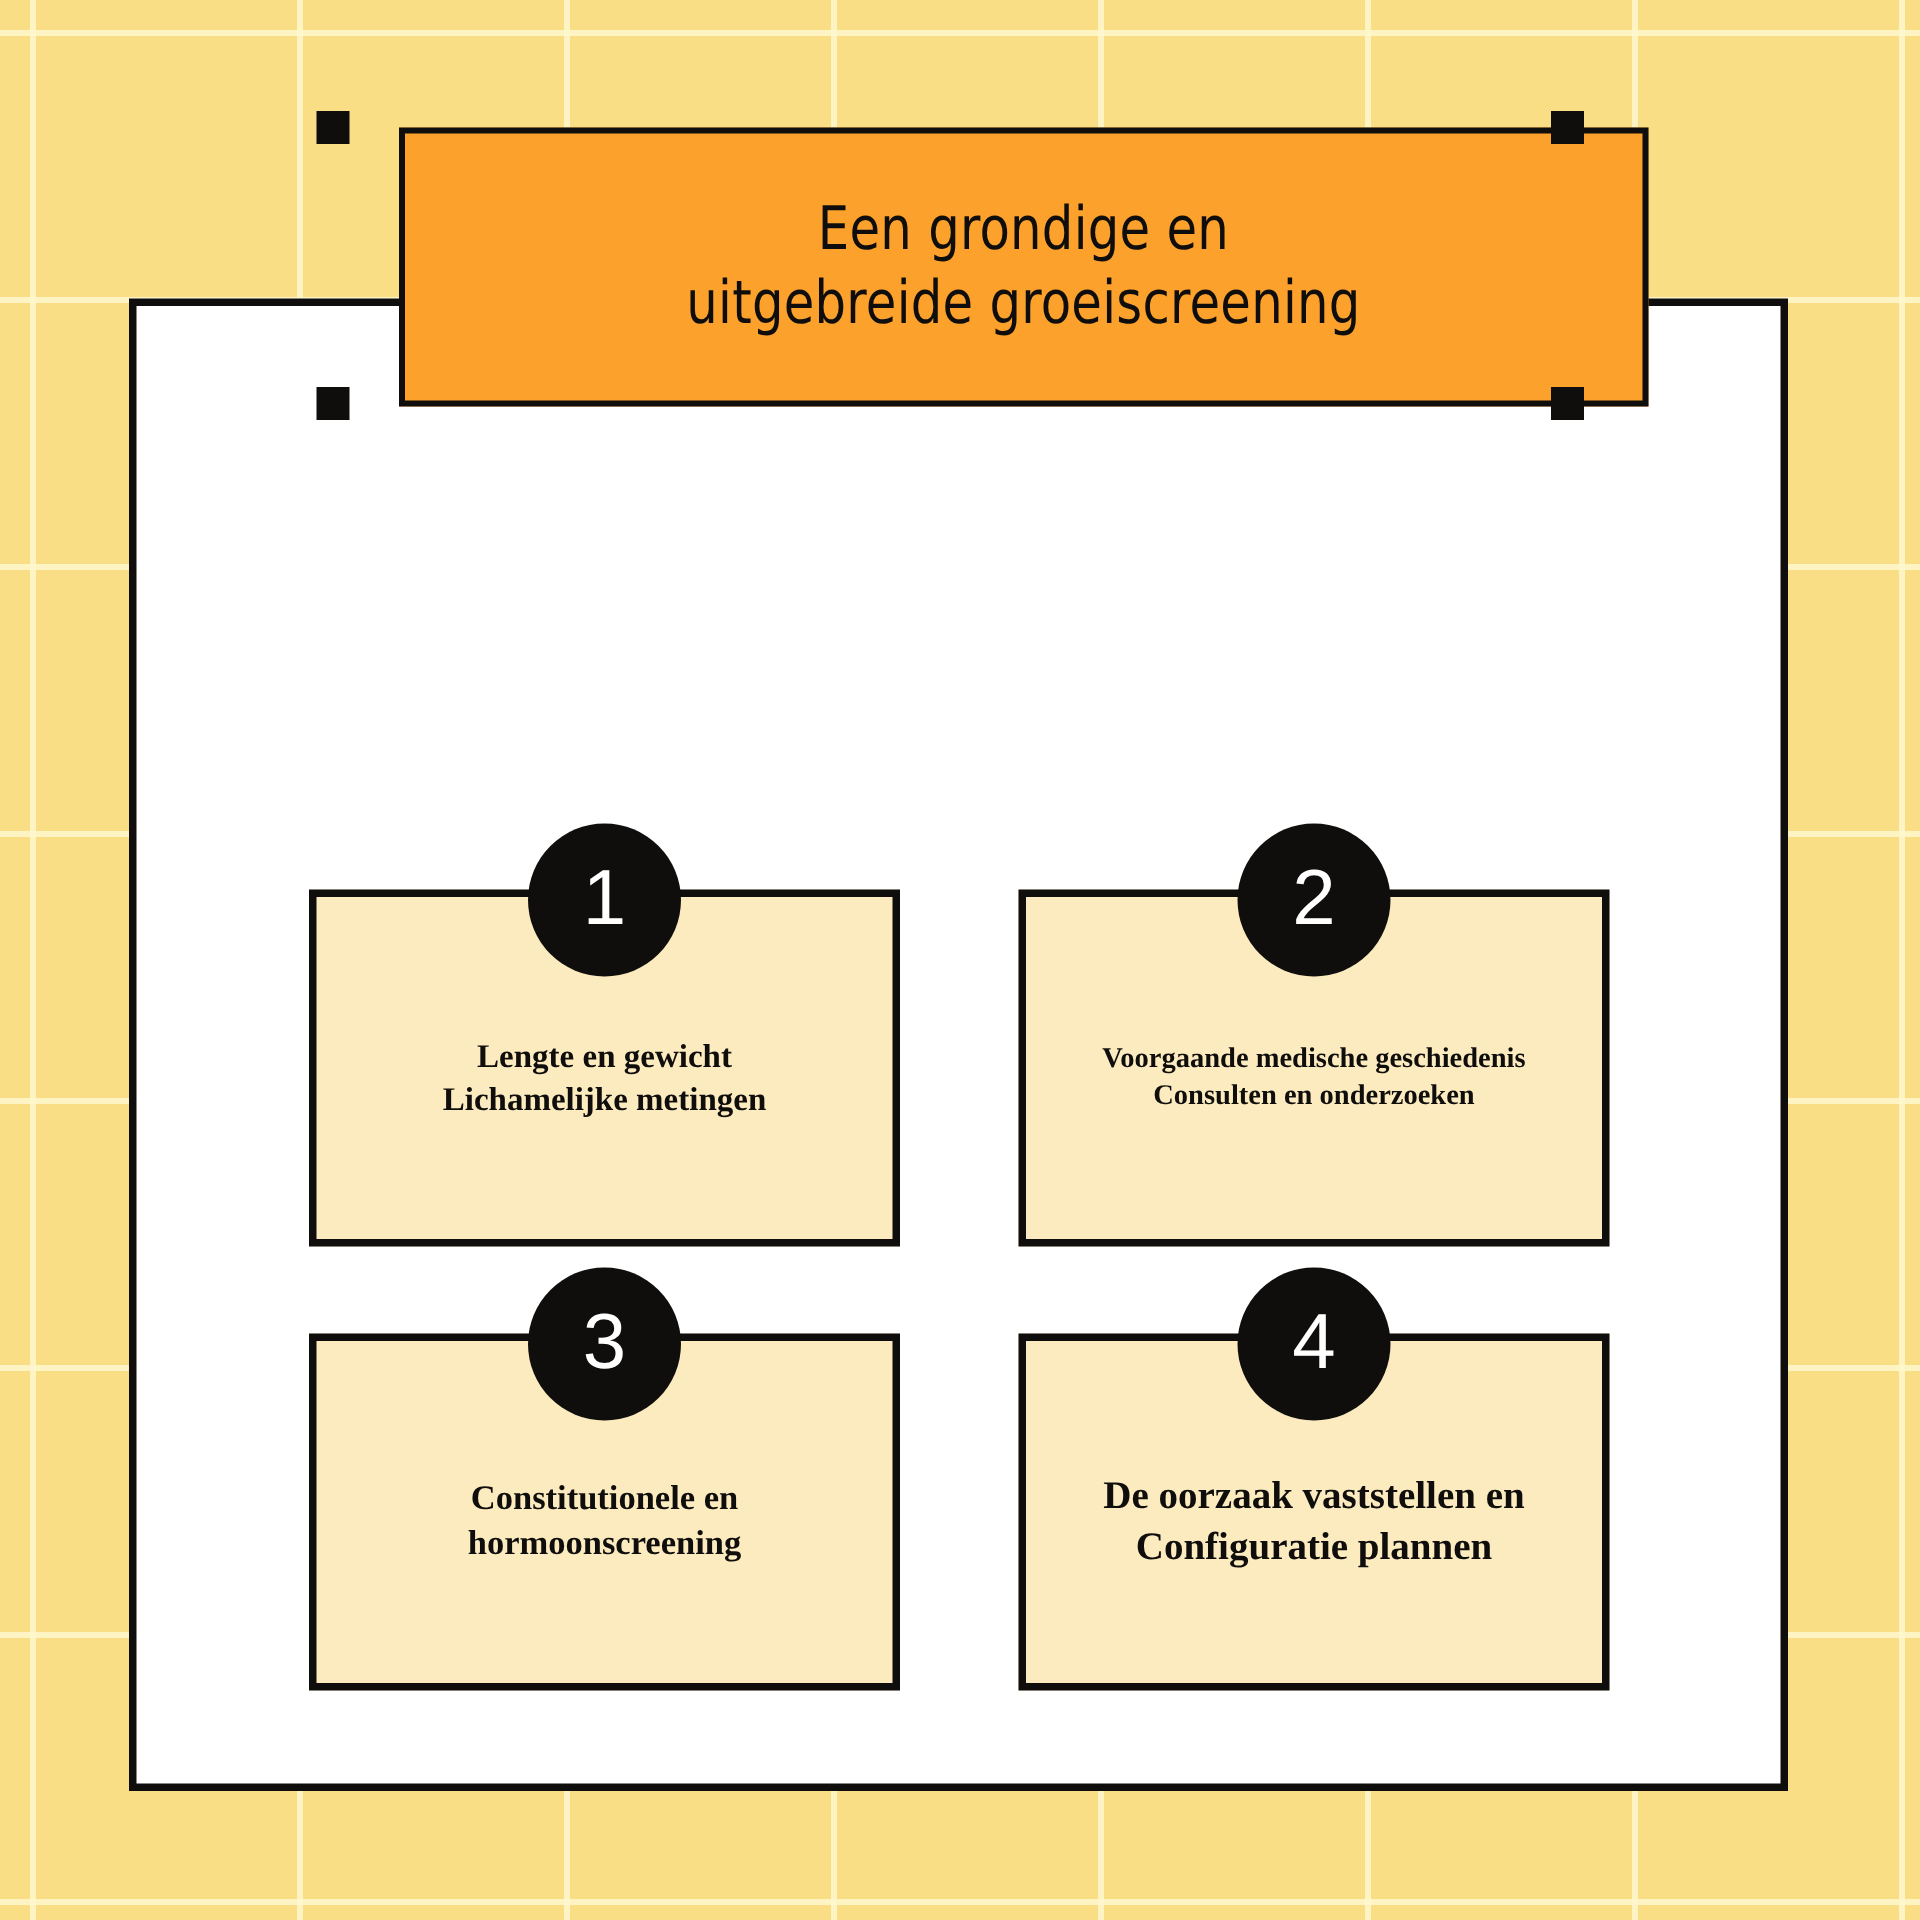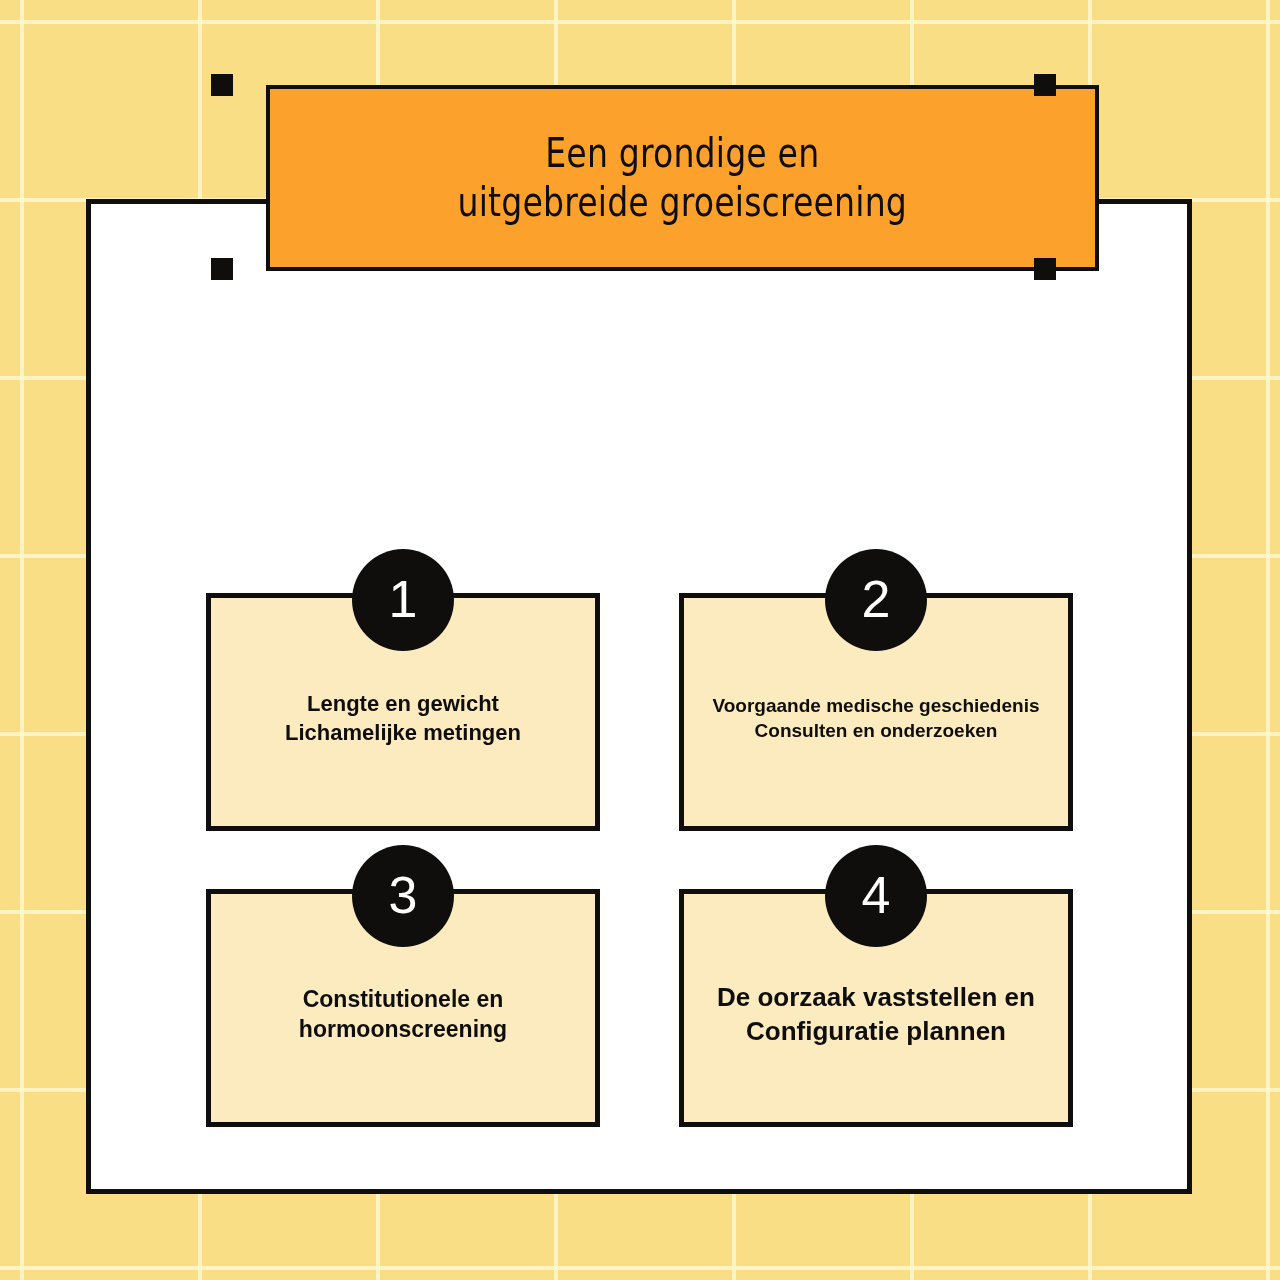--- a/index.html
+++ b/index.html
@@ -113,20 +113,21 @@
   .card.c3 { left: 206px; top: 889px;  width: 394px; height: 238px; }
   .card.c4 { left: 679px; top: 889px;  width: 394px; height: 238px; }
 
   .card-text {
     color: #100e0c;
     font-weight: 700;
     text-align: center;
     line-height: 1.32;
     padding: 0 14px;
     margin-top: 12px;
+    font-family: Liberation Serif, serif;
   }
   .card.c1 .card-text { font-size: 22px; }
   .card.c2 .card-text { font-size: 19px; }
   .card.c3 .card-text { font-size: 23px; }
   .card.c4 .card-text { font-size: 26px; }
 
   
   .badge {
     position: absolute;
     width: 102px;

